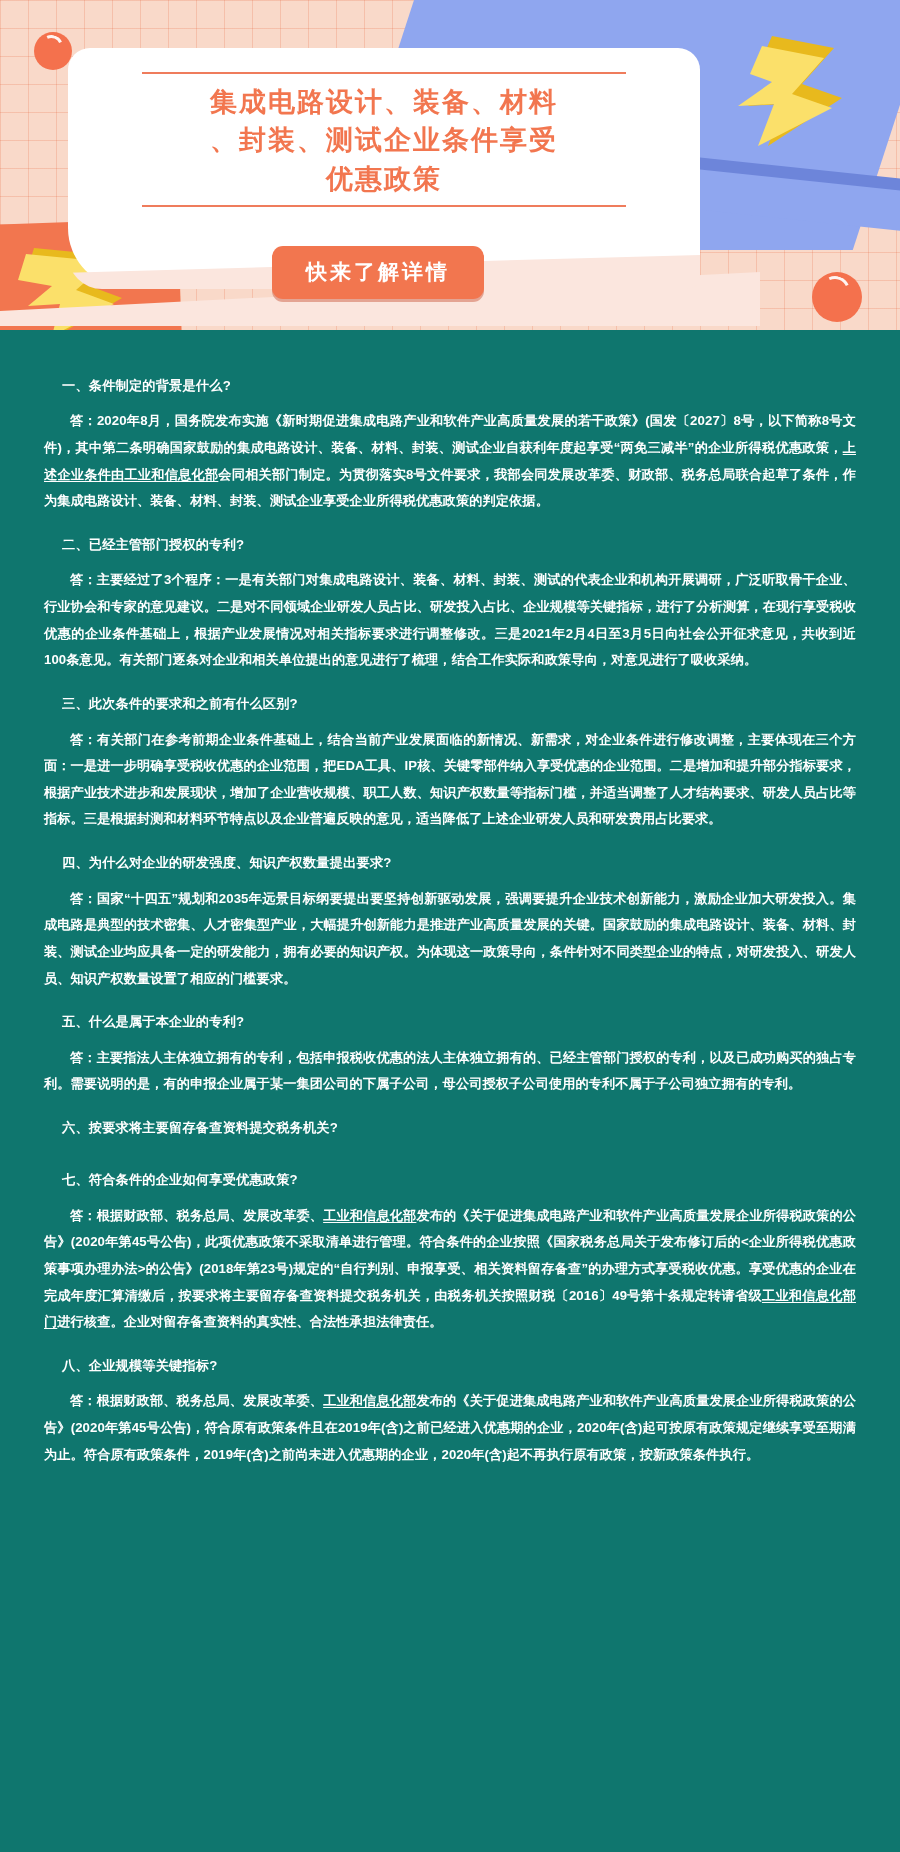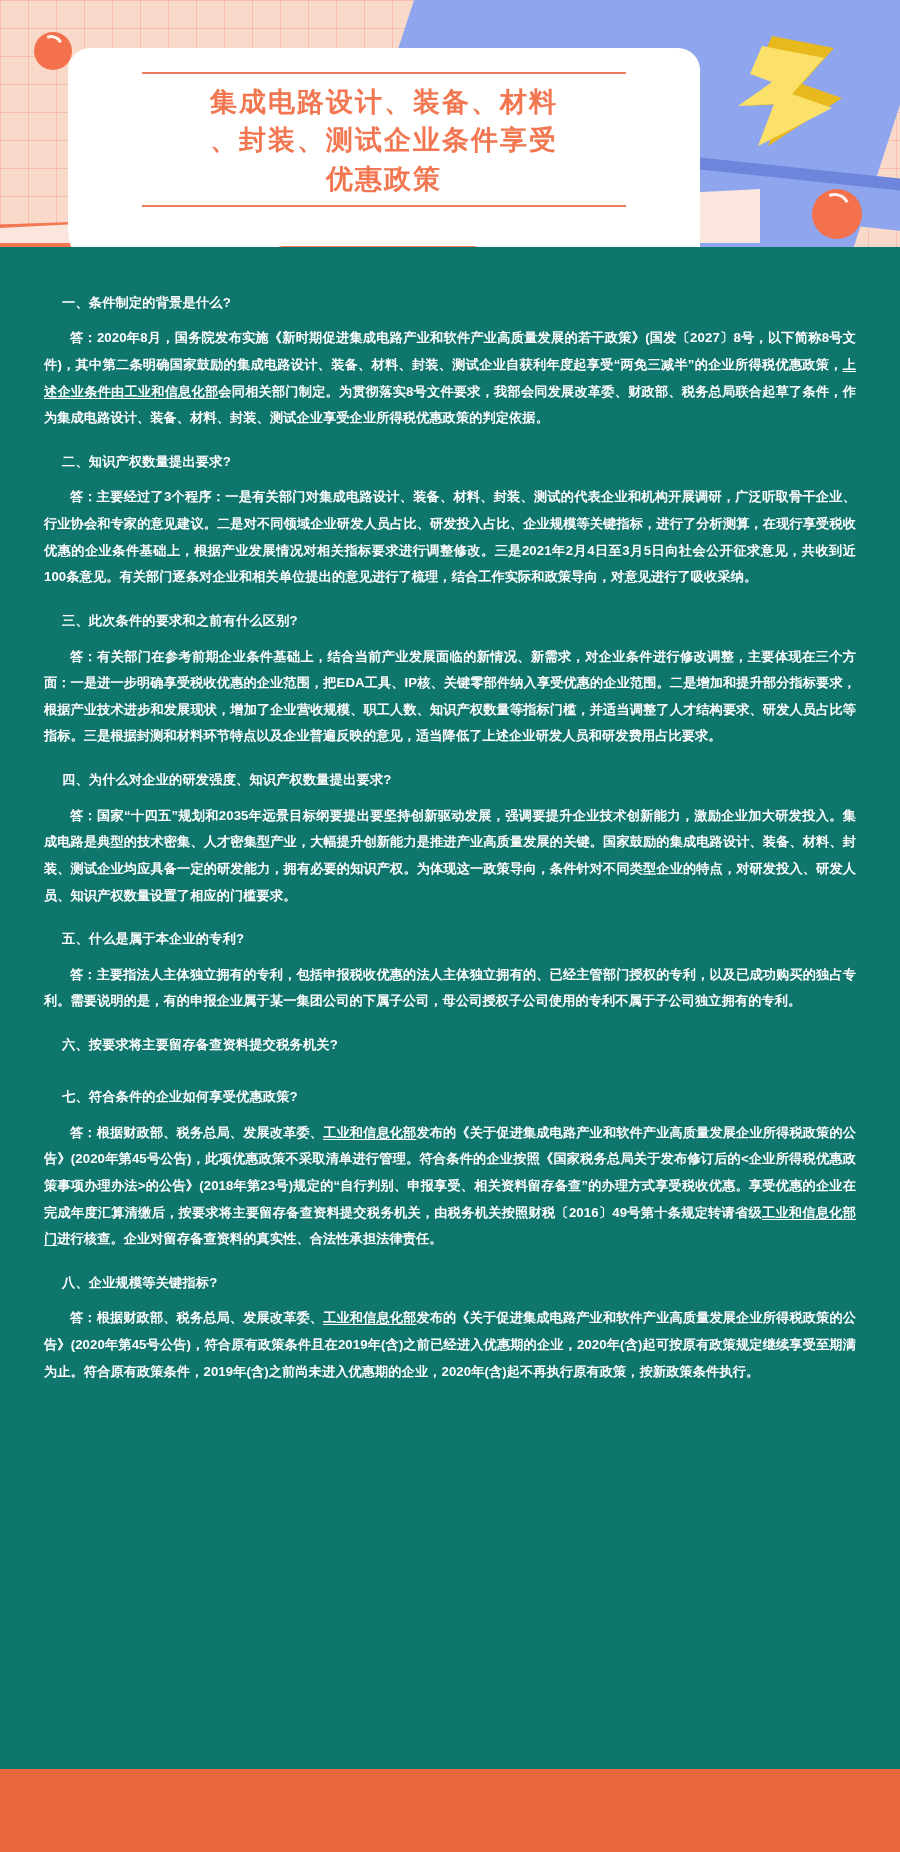--- a/index.html
+++ b/index.html
@@ -13,21 +13,21 @@
     font-family: "Liberation Sans", "DejaVu Sans", sans-serif;
     background: #e8663c;
     overflow: hidden;
     position: relative;
   }
 
   
   .header {
     position: relative;
     width: 900px;
-    height: 247px;
+    height: 330px;
     background: #f7d7c8;
     overflow: hidden;
   }
 
   
   .grid-bg {
     position: absolute;
     inset: 0;
     background-color: #f9d9c9;
     background-image:
@@ -265,21 +265,21 @@
   </div>
 </div>
 
 <div class="content">
   <div id="qa-list">
       <div class="qa-block">
         <div class="q-heading">一、条件制定的背景是什么?</div>
         <p class="a-para"><span>答：2020年8月，国务院发布实施《新时期促进集成电路产业和软件产业高质量发展的若干政策》(国发〔2027〕8号，以下简称8号文件)，其中第二条明确国家鼓励的集成电路设计、装备、材料、封装、测试企业自获利年度起享受“两免三减半”的企业所得税优惠政策，</span><u>上述企业条件由工业和信息化部</u><span>会同相关部门制定。为贯彻落实8号文件要求，我部会同发展改革委、财政部、税务总局联合起草了条件，作为集成电路设计、装备、材料、封装、测试企业享受企业所得税优惠政策的判定依据。</span></p>
       </div>
       <div class="qa-block">
-        <div class="q-heading">二、知识产权数量提出要求?</div>
+        <div class="q-heading">二、已经主管部门授权的专利?</div>
         <p class="a-para"><span>答：主要经过了3个程序：一是有关部门对集成电路设计、装备、材料、封装、测试的代表企业和机构开展调研，广泛听取骨干企业、行业协会和专家的意见建议。二是对不同领域企业研发人员占比、研发投入占比、企业规模等关键指标，进行了分析测算，在现行享受税收优惠的企业条件基础上，根据产业发展情况对相关指标要求进行调整修改。三是2021年2月4日至3月5日向社会公开征求意见，共收到近100条意见。有关部门逐条对企业和相关单位提出的意见进行了梳理，结合工作实际和政策导向，对意见进行了吸收采纳。</span></p>
       </div>
       <div class="qa-block">
         <div class="q-heading">三、此次条件的要求和之前有什么区别?</div>
         <p class="a-para"><span>答：有关部门在参考前期企业条件基础上，结合当前产业发展面临的新情况、新需求，对企业条件进行修改调整，主要体现在三个方面：一是进一步明确享受税收优惠的企业范围，把EDA工具、IP核、关键零部件纳入享受优惠的企业范围。二是增加和提升部分指标要求，根据产业技术进步和发展现状，增加了企业营收规模、职工人数、知识产权数量等指标门槛，并适当调整了人才结构要求、研发人员占比等指标。三是根据封测和材料环节特点以及企业普遍反映的意见，适当降低了上述企业研发人员和研发费用占比要求。</span></p>
       </div>
       <div class="qa-block">
         <div class="q-heading">四、为什么对企业的研发强度、知识产权数量提出要求?</div>
         <p class="a-para"><span>答：国家“十四五”规划和2035年远景目标纲要提出要坚持创新驱动发展，强调要提升企业技术创新能力，激励企业加大研发投入。集成电路是典型的技术密集、人才密集型产业，大幅提升创新能力是推进产业高质量发展的关键。国家鼓励的集成电路设计、装备、材料、封装、测试企业均应具备一定的研发能力，拥有必要的知识产权。为体现这一政策导向，条件针对不同类型企业的特点，对研发投入、研发人员、知识产权数量设置了相应的门槛要求。</span></p>
       </div>

